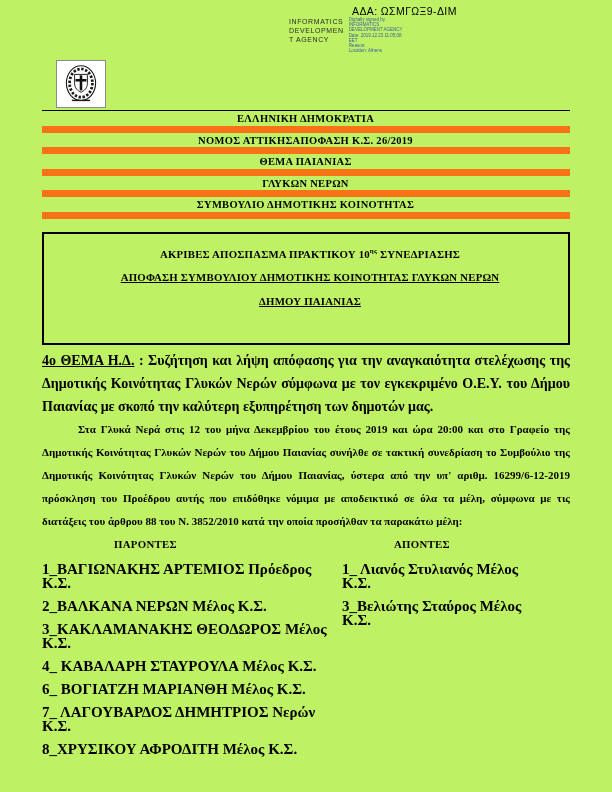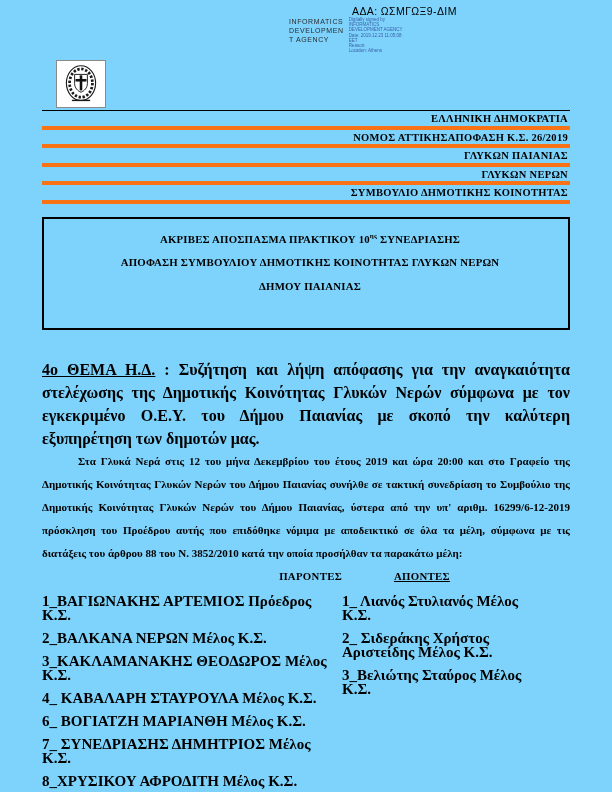--- a/index.html
+++ b/index.html
@@ -1,21 +1,21 @@
 <!DOCTYPE html>
 <html><head>
 <meta charset="utf-8">
 <style>
   * { margin:0; padding:0; box-sizing:border-box; }
   html,body { background:#e8e8e8; }
   .page {
     position:relative;
     width:612px; height:792px;
     margin:0 auto;
-    background:#7dd3fc;
+    background:#bef264;
     font-family:"Liberation Serif","DejaVu Serif",serif;
     color:#000;
     overflow:hidden;
   }
   
   .ada {
     position:absolute; top:5px; left:352px;
     font-family:"Liberation Sans","DejaVu Sans",sans-serif;
     font-size:10.5px; letter-spacing:.4px; color:#000;
   }
@@ -40,59 +40,59 @@
     border:1px solid #8a8a8a; background:#fff;
     display:flex; align-items:center; justify-content:center;
   }
   .emblem svg { width:44px; height:42px; }
   
   .content {
     position:absolute; top:110px; left:42px; width:528px;
   }
   .head-table { border-top:1px solid #000; }
   .hrow {
-    display:flex; justify-content:flex-end; align-items:baseline;
-    border-bottom:4px solid #f97316;
+    display:flex; justify-content:center; align-items:baseline;
+    border-bottom:7px solid #f97316;
     font-weight:bold; font-size:10.5px; letter-spacing:.3px;
     padding:2px 2px 1.5px 1px;
     min-height:15px;
   }
   .hleft { text-align:left; }
   .hright { text-align:right; }
   .title-box {
     margin-top:13px;
     border:2px solid #000;
     text-align:center;
     padding:10px 4px 22px 12px;
     font-weight:bold; font-size:10.8px; letter-spacing:.2px;
   }
   .title-line { line-height:15px; margin-bottom:9px; }
   .title-line:last-child { margin-bottom:12px; }
-  .title-line.u { }
+  .title-line.u { text-decoration:underline; }
   .title-line sup { font-size:7px; }
   .topic {
-    margin-top:28px;
-    font-size:16px; font-weight:bold;
+    margin-top:4px;
+    font-size:14px; font-weight:bold;
     line-height:23px; text-align:justify;
   }
   .topic .label { text-decoration:underline; }
   .bodypara {
     font-size:11px; font-weight:bold;
     line-height:23px; text-align:justify;
     text-indent:36px;
   }
   .attendance { margin-top:5px; display:flex; }
   .att-col-left  { width:300px; }
   .att-col-right { width:205px; }
   .att-header {
     font-weight:bold; font-size:10.8px; letter-spacing:.3px;
     margin-bottom:12px;
   }
-  .att-col-left  .att-header { padding-left:72px;text-align:right; }
-  .att-col-right .att-header { padding-left:52px;text-decoration:underline; }
+  .att-col-left  .att-header { padding-left:72px; }
+  .att-col-right .att-header { padding-left:52px; }
   .att-item {
     font-weight:bold; font-size:15px;
     line-height:14px; margin-bottom:9px;
   }
   .att-item.u { text-decoration:underline; }
 </style>
 </head>
 <body>
 
 <div class="page">
@@ -128,21 +128,21 @@
     <div class="head-table">
       <div class="hrow">
         <span class="hleft">ΕΛΛΗΝΙΚΗ ΔΗΜΟΚΡΑΤΙΑ</span>
         <span class="hright"></span>
       </div>
       <div class="hrow">
         <span class="hleft">ΝΟΜΟΣ ΑΤΤΙΚΗΣ</span>
         <span class="hright">ΑΠΟΦΑΣΗ Κ.Σ. 26/2019</span>
       </div>
       <div class="hrow">
-        <span class="hleft">ΓΛΥΚΩΝ ΠΑΙΑΝΙΑΣ</span>
+        <span class="hleft">ΘΕΜΑ ΠΑΙΑΝΙΑΣ</span>
         <span class="hright"></span>
       </div>
       <div class="hrow">
         <span class="hleft">ΓΛΥΚΩΝ ΝΕΡΩΝ</span>
         <span class="hright"></span>
       </div>
       <div class="hrow">
         <span class="hleft">ΣΥΜΒΟΥΛΙΟ ΔΗΜΟΤΙΚΗΣ ΚΟΙΝΟΤΗΤΑΣ</span>
         <span class="hright"></span>
       </div>
@@ -159,25 +159,24 @@
     <p class="bodypara">Στα Γλυκά Νερά στις 12 του μήνα Δεκεμβρίου του έτους 2019 και ώρα 20:00 και στο Γραφείο της Δημοτικής Κοινότητας Γλυκών Νερών του Δήμου Παιανίας συνήλθε σε τακτική συνεδρίαση το Συμβούλιο της Δημοτικής Κοινότητας Γλυκών Νερών του Δήμου Παιανίας, ύστερα από την υπ' αριθμ. 16299/6-12-2019 πρόσκληση του Προέδρου αυτής που επιδόθηκε νόμιμα με αποδεικτικό σε όλα τα μέλη, σύμφωνα με τις διατάξεις του άρθρου 88 του Ν. 3852/2010 κατά την οποία προσήλθαν τα παρακάτω μέλη:</p>
 
     <div class="attendance">
       <div class="att-col-left">
         <div class="att-header">ΠΑΡΟΝΤΕΣ</div>
         <div class="att-item">1_ΒΑΓΙΩΝΑΚΗΣ ΑΡΤΕΜΙΟΣ  Πρόεδρος Κ.Σ.</div>
         <div class="att-item">2_ΒΑΛΚΑΝΑ ΝΕΡΩΝ Μέλος Κ.Σ.</div>
         <div class="att-item">3_ΚΑΚΛΑΜΑΝΑΚΗΣ ΘΕΟΔΩΡΟΣ Μέλος Κ.Σ.</div>
         <div class="att-item">4_ ΚΑΒΑΛΑΡΗ ΣΤΑΥΡΟΥΛΑ Μέλος Κ.Σ.</div>
         <div class="att-item">6_ ΒΟΓΙΑΤΖΗ ΜΑΡΙΑΝΘΗ Μέλος Κ.Σ.</div>
-        <div class="att-item">7_ ΣΥΝΕΔΡΙΑΣΗΣ ΔΗΜΗΤΡΙΟΣ Μέλος Κ.Σ.</div>
+        <div class="att-item">7_ ΛΑΓΟΥΒΑΡΔΟΣ ΔΗΜΗΤΡΙΟΣ Νερών Κ.Σ.</div>
         <div class="att-item">8_ΧΡΥΣΙΚΟΥ ΑΦΡΟΔΙΤΗ Μέλος Κ.Σ.</div>
       </div>
       <div class="att-col-right">
         <div class="att-header">ΑΠΟΝΤΕΣ</div>
         <div class="att-item">1_ Λιανός Στυλιανός Μέλος Κ.Σ.</div>
-        <div class="att-item">2_ Σιδεράκης Χρήστος Αριστείδης Μέλος Κ.Σ.</div>
         <div class="att-item">3_Βελιώτης Σταύρος Μέλος Κ.Σ.</div>
       </div>
     </div>
 
   </div>
 </div>
 
 </body></html>

